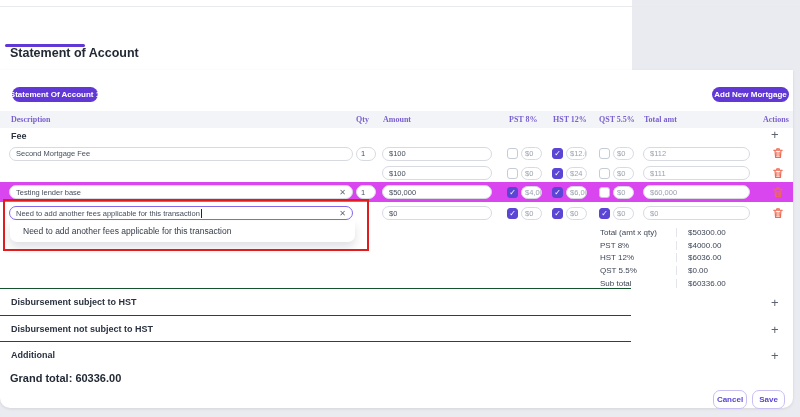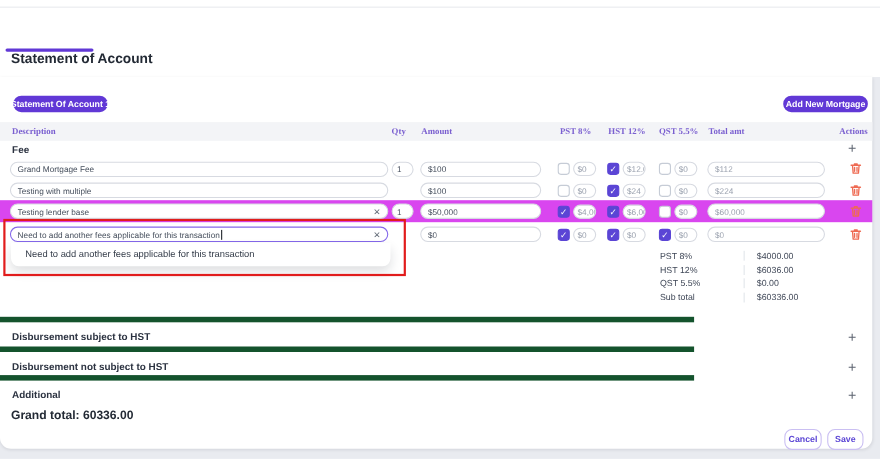--- a/index.html
+++ b/index.html
@@ -1,20 +1,20 @@
 <!DOCTYPE html>
 <html><head>
 <meta charset="utf-8">
 <style>
   html,body{margin:0;padding:0;}
   body{font-family:"Liberation Sans","DejaVu Sans",sans-serif;background:#e9ebf0;}
   #screen{position:relative;width:800px;height:417px;background:#e9ebf0;overflow:hidden;}
 
   
-  .topbar{position:absolute;left:0;top:0;width:800px;height:70px;background:#ffffff;}
+  .topbar{position:absolute;left:0;top:0;width:632px;height:70px;background:#ffffff;}
   .topline{position:absolute;left:0;top:6px;width:800px;height:1px;background:#e8eaee;}
   .tabs{position:absolute;left:0;top:13px;height:22px;width:800px;}
   .tab{position:absolute;top:0;font-size:8.5px;color:#8b92a0;cursor:pointer;white-space:nowrap;}
   .tab.active{color:#2f3540;font-weight:bold;}
   .tab-underline{position:absolute;left:5px;top:31px;width:80px;height:2.5px;border-radius:2px;background:#6138d6;}
   .page-title{position:absolute;left:10px;top:46px;font-size:12.5px;font-weight:bold;color:#232a35;}
 
   
   .card{position:absolute;left:0;top:70px;width:793px;height:338px;background:#ffffff;
         border-radius:0 0 10px 10px;box-shadow:0 1px 3px rgba(16,24,40,.10);}
@@ -66,21 +66,21 @@
   .annotation{position:absolute;left:3px;top:129px;width:366px;height:52px;border:2.5px solid #e11c1c;
               box-sizing:border-box;z-index:60;pointer-events:none;}
 
   
   .summary{position:absolute;left:600px;top:156px;width:160px;}
   .trow{display:flex;height:12.7px;align-items:center;}
   .tlabel{width:76px;font-size:8px;color:#3e4656;white-space:nowrap;}
   .tvalue{flex:1;border-left:1px solid #e2e5ea;padding-left:11px;font-size:8px;color:#3e4656;white-space:nowrap;}
 
   
-  .section{position:absolute;left:0;width:631px;height:26px;border-top:5px solid #14532d;text-decoration:underline;}
+  .section{position:absolute;left:0;width:631px;height:26px;border-top:1px solid #14532d;text-decoration:underline;}
   .section .slabel{position:absolute;left:11px;top:8px;font-size:9px;font-weight:bold;color:#2b3240;}
   .section .plus{top:7px;left:771px;}
 
   .grand-total{position:absolute;left:10px;top:302px;font-size:11px;font-weight:bold;color:#232a35;}
 
   .btn-outline{position:absolute;top:320px;height:19px;box-sizing:border-box;border:1px solid #cabff2;border-radius:7px;
         background:#fff;color:#5b45d5;font-size:8px;font-weight:bold;display:flex;align-items:center;justify-content:center;cursor:pointer;}
   .btn-cancel{left:713px;width:34px;}
   .btn-save{left:752px;width:33px;}
 </style>
@@ -114,21 +114,21 @@
       <span class="th" style="left:644px">Total amt</span>
       <span class="th" style="left:763px">Actions</span>
     </div>
 
     <div class="sec-label">Fee</div>
     <div class="plus fee-plus">+</div>
 
     <div id="fee-rows">
         <div class="row" style="top: 73px;">
     <div class="inp f-desc">
-      <span class="txt">Grand Mortgage Fee</span>
+      <span class="txt">Second Mortgage Fee</span>
 
     </div>
     <div class="inp f-qty">
             <span class="txt">1</span>
           </div>
     <div class="inp f-amount">
             <span class="txt">$100</span>
           </div>
     <span class="cb cb-pst">
             <span class="check"></span>
@@ -151,24 +151,20 @@
     <div class="inp f-total">
             <span class="txt">$112</span>
           </div>
     <span class="trash-btn">
       <svg viewBox="0 0 24 24" fill="none" stroke="#ee6a52" stroke-width="2.4" stroke-linecap="round" stroke-linejoin="round">
         <path d="M3.5 6.5h17M9.5 6.5V3.8h5v2.7M6 6.5l1.2 14.2h9.6L18 6.5M9.8 10.5v7M14.2 10.5v7"></path>
       </svg>
     </span>
   </div>
         <div class="row" style="top: 92.5px;">
-    <div class="inp f-desc">
-      <span class="txt">Testing with multiple</span>
-
-    </div>
 
     <div class="inp f-amount">
             <span class="txt">$100</span>
           </div>
     <span class="cb cb-pst">
             <span class="check"></span>
           </span>
     <div class="pill pill-pst">
             <span class="txt">$0</span>
           </div>
@@ -178,21 +174,21 @@
     <div class="pill pill-hst">
             <span class="txt">$24</span>
           </div>
     <span class="cb cb-qst">
             <span class="check"></span>
           </span>
     <div class="pill pill-qst">
             <span class="txt">$0</span>
           </div>
     <div class="inp f-total">
-            <span class="txt">$224</span>
+            <span class="txt">$111</span>
           </div>
     <span class="trash-btn">
       <svg viewBox="0 0 24 24" fill="none" stroke="#ee6a52" stroke-width="2.4" stroke-linecap="round" stroke-linejoin="round">
         <path d="M3.5 6.5h17M9.5 6.5V3.8h5v2.7M6 6.5l1.2 14.2h9.6L18 6.5M9.8 10.5v7M14.2 10.5v7"></path>
       </svg>
     </span>
   </div>
         <div class="row highlighted" style="top: 111.5px;">
     <div class="inp f-desc">
       <span class="txt">Testing lender base</span>
@@ -272,20 +268,24 @@
       </div>
 
     <div class="dropdown">
       <span class="opt">Need to add another fees applicable for this transaction</span>
     </div>
 
     <div class="annotation"></div>
 
     <div class="summary" id="summary">
         <div class="trow">
+    <div class="tlabel">Total (amt x qty)</div>
+    <div class="tvalue">$50300.00</div>
+  </div>
+        <div class="trow">
     <div class="tlabel">PST 8%</div>
     <div class="tvalue">$4000.00</div>
   </div>
         <div class="trow">
     <div class="tlabel">HST 12%</div>
     <div class="tvalue">$6036.00</div>
   </div>
         <div class="trow">
     <div class="tlabel">QST 5.5%</div>
     <div class="tvalue">$0.00</div>

